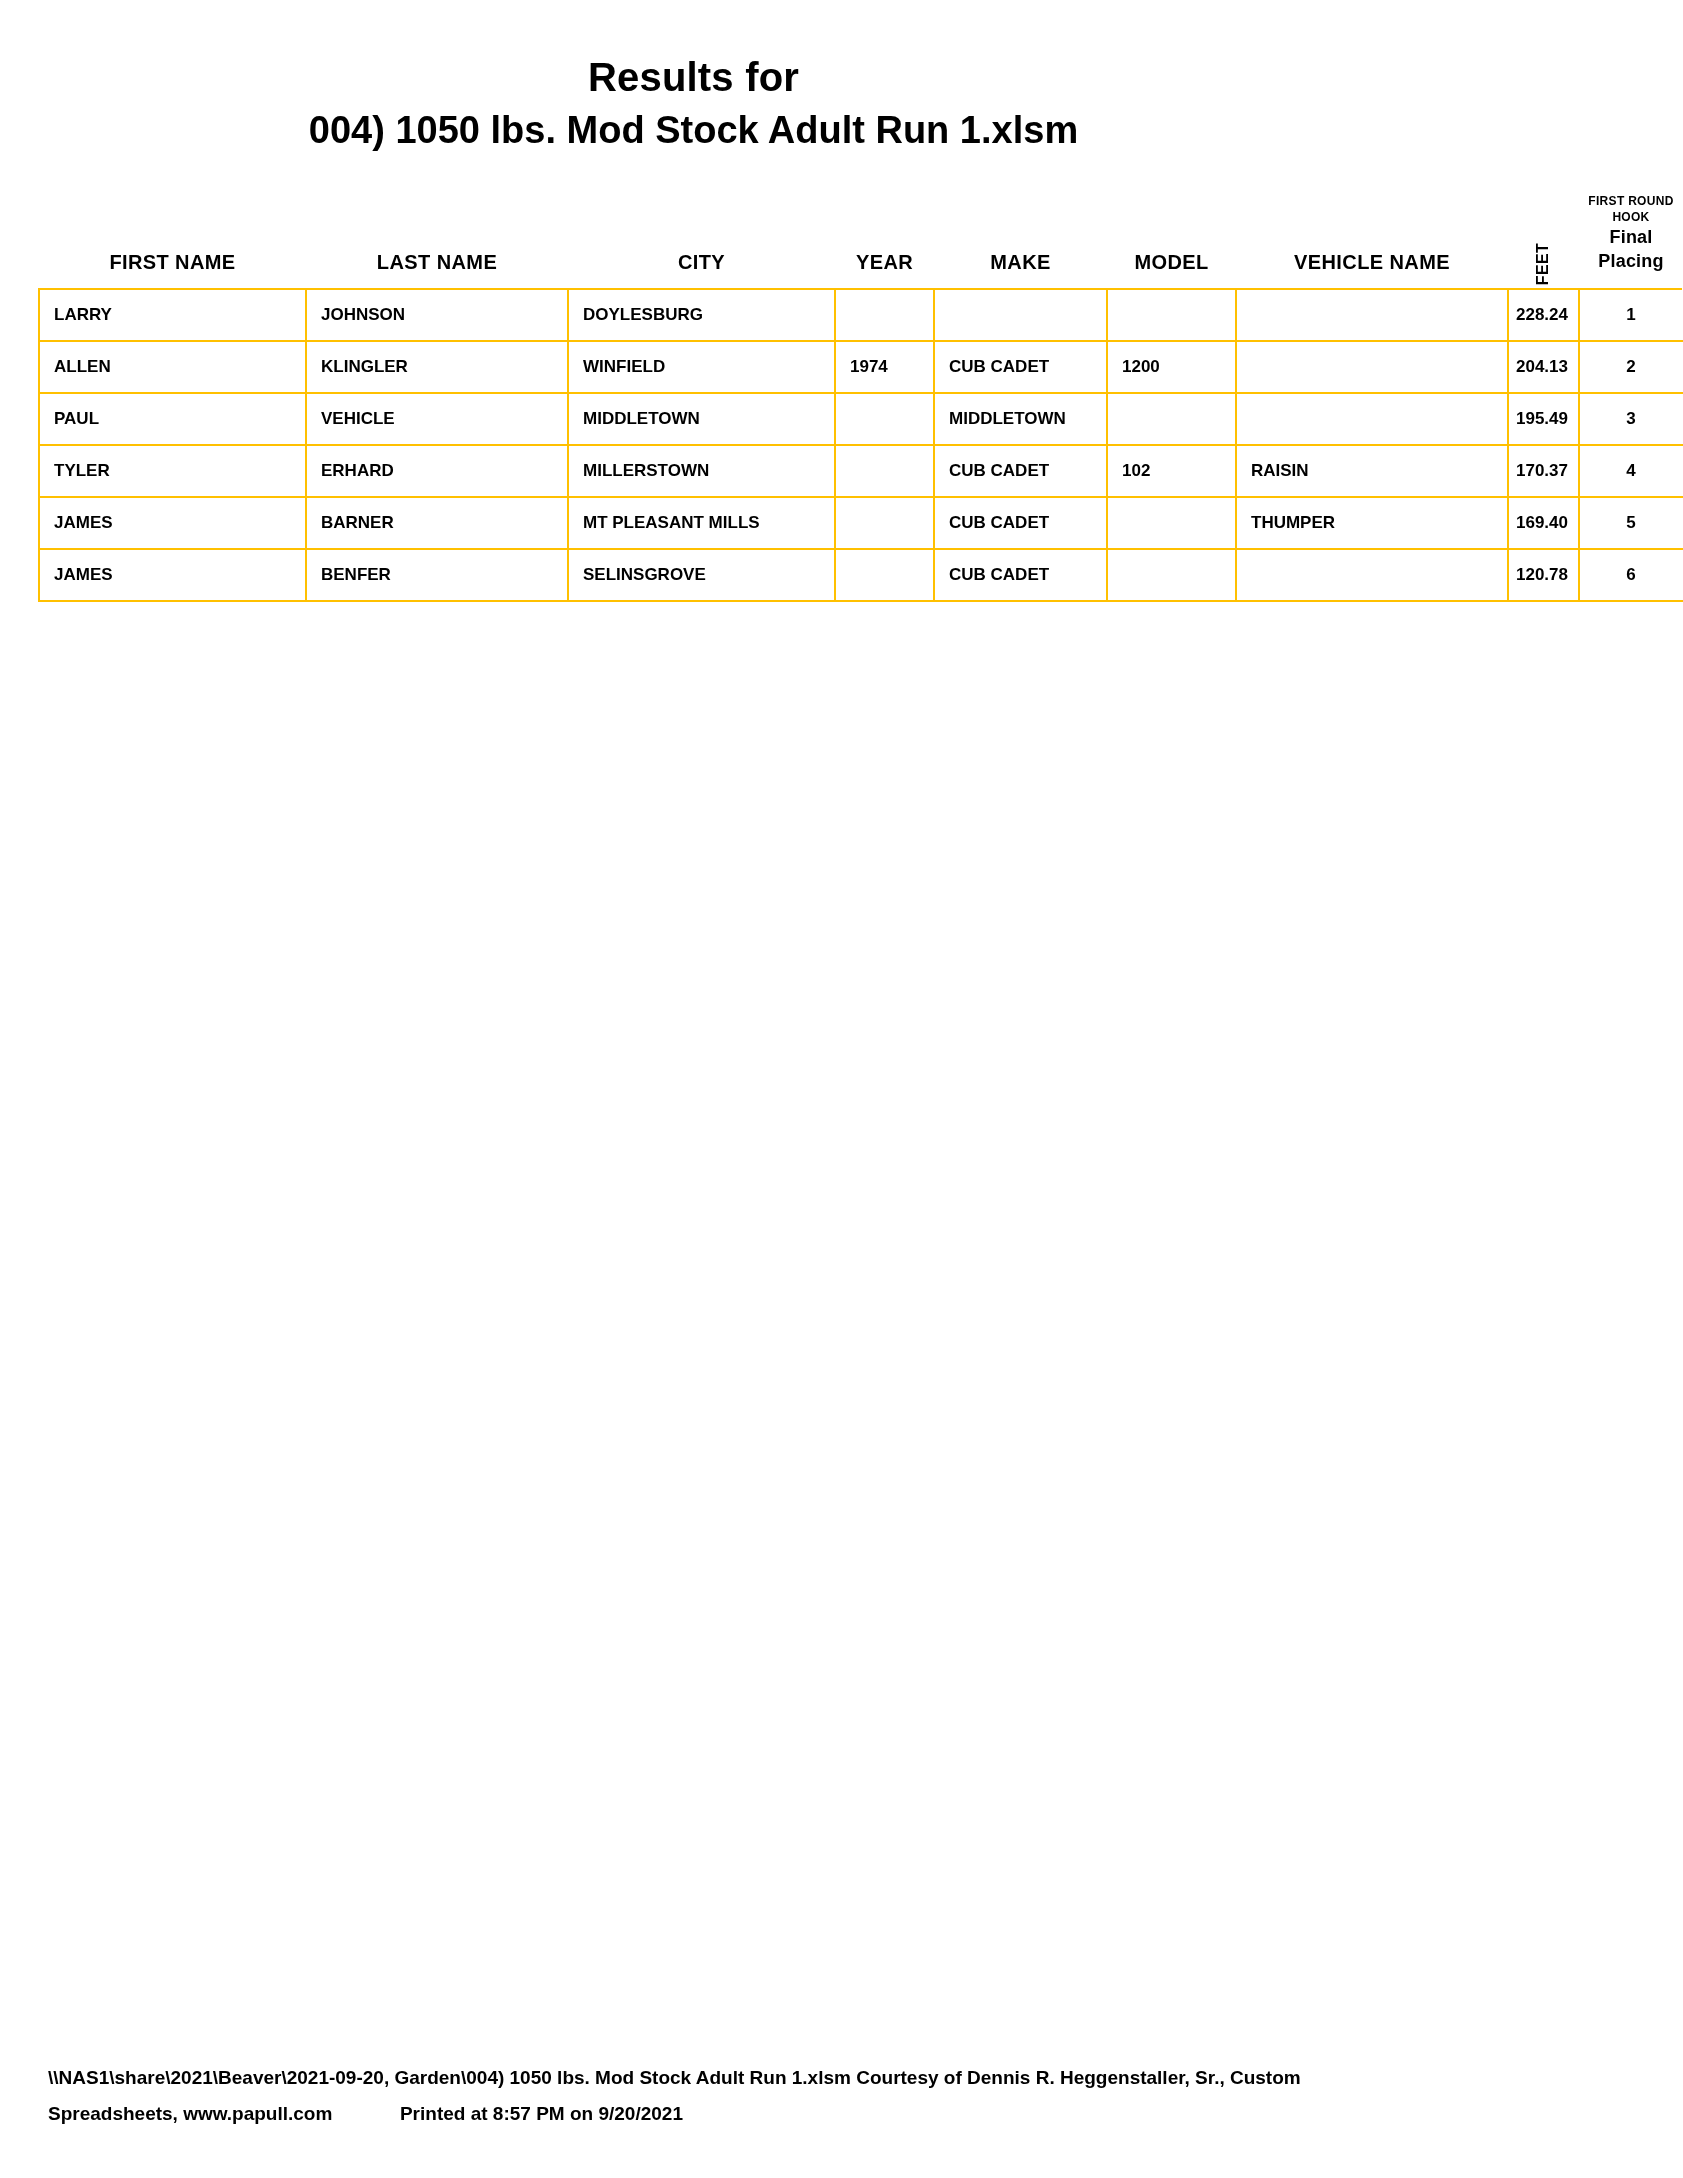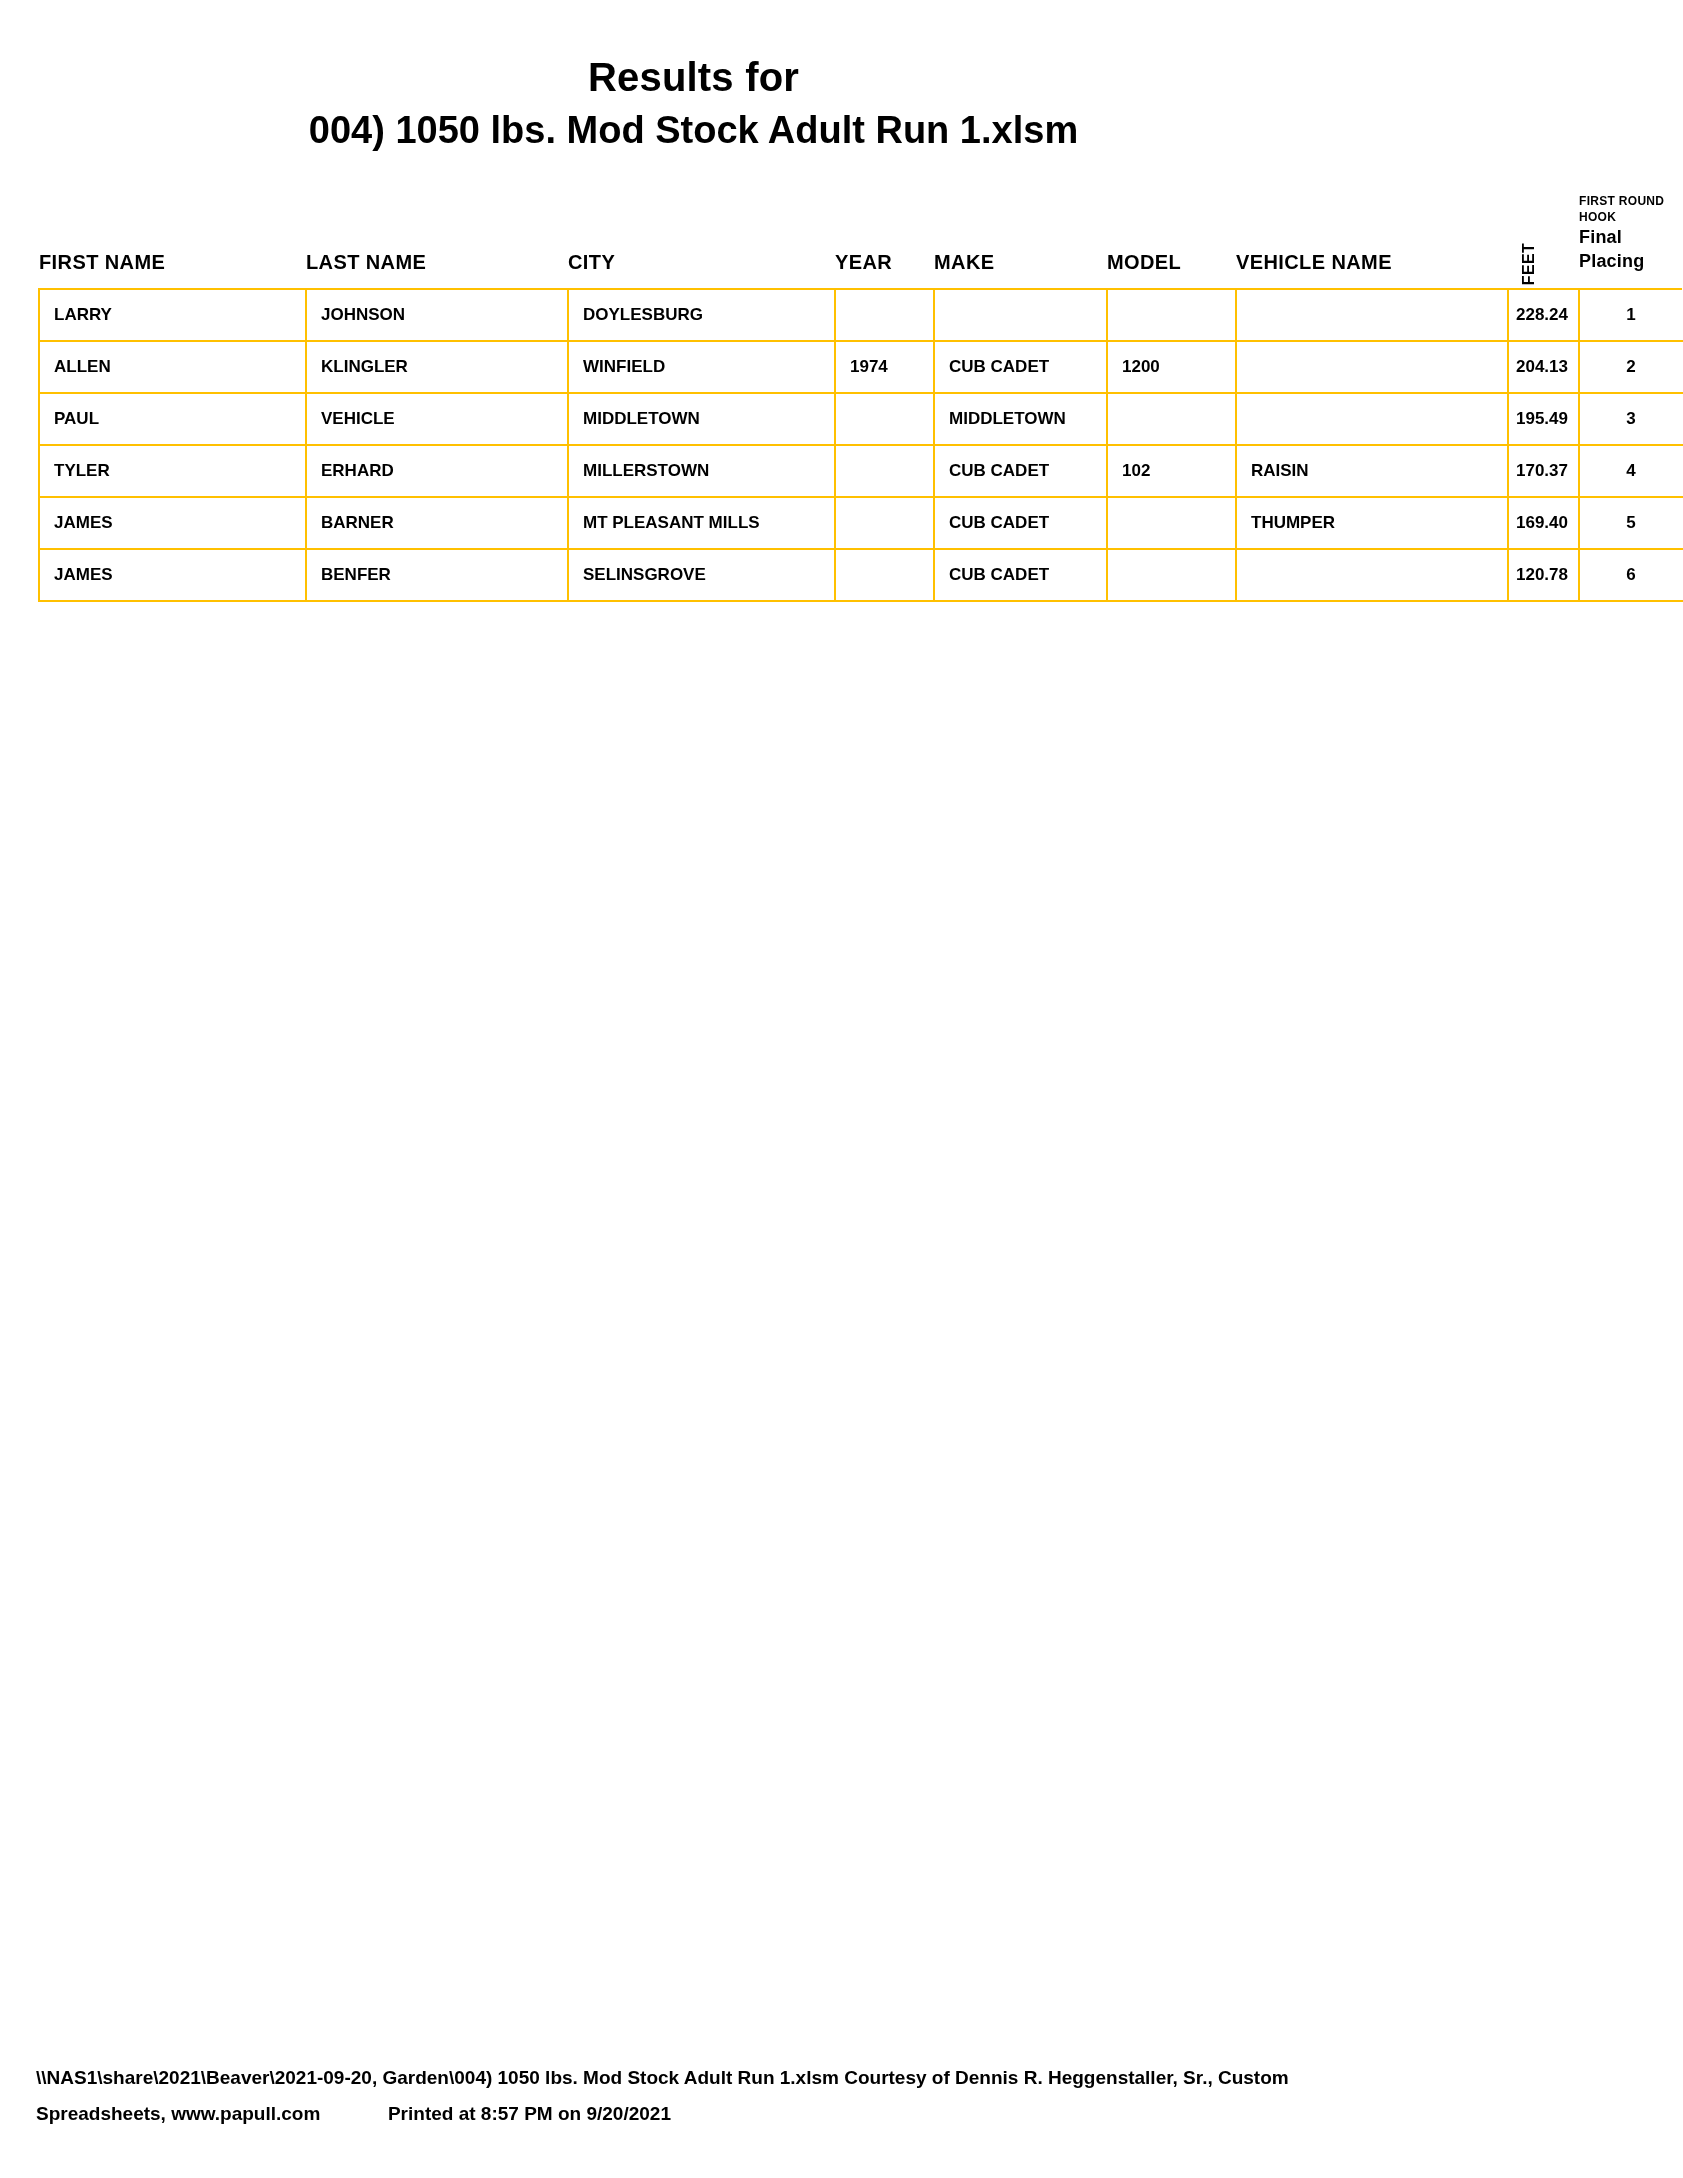--- a/index.html
+++ b/index.html
@@ -51,21 +51,21 @@
   table.results col.c-year    { width: 99px; }
   table.results col.c-make    { width: 173px; }
   table.results col.c-model   { width: 129px; }
   table.results col.c-vehicle { width: 272px; }
   table.results col.c-feet    { width: 71px; }
   table.results col.c-place   { width: 104px; }
 
   table.results thead th {
     font-size: 20px;
     font-weight: bold;
-    text-align: left;
+    text-align: center;
     padding: 0 0 14px 0;
     vertical-align: bottom;
     border: none;
     letter-spacing: 0.4px;
   }
   th.feet-head {
     font-size: 16px;
     letter-spacing: 1px;
   }
   th.feet-head .vert {
@@ -118,21 +118,21 @@
     border-left: 2px solid #FFC000;
   }
   table.results tbody tr td:last-child {
     border-right-color: #ffffff;
   }
   table.results tbody tr:first-child td {
     border-top: 2px solid #FFC000;
   }
   .footer {
     position: absolute;
-    left: 36px;
+    left: 48px;
     right: 40px;
     bottom: 46px;
     font-size: 19px;
     font-weight: bold;
     line-height: 1.9;
   }
   .footer .row2 .gap {
     display: inline-block;
     width: 57px;
   }

